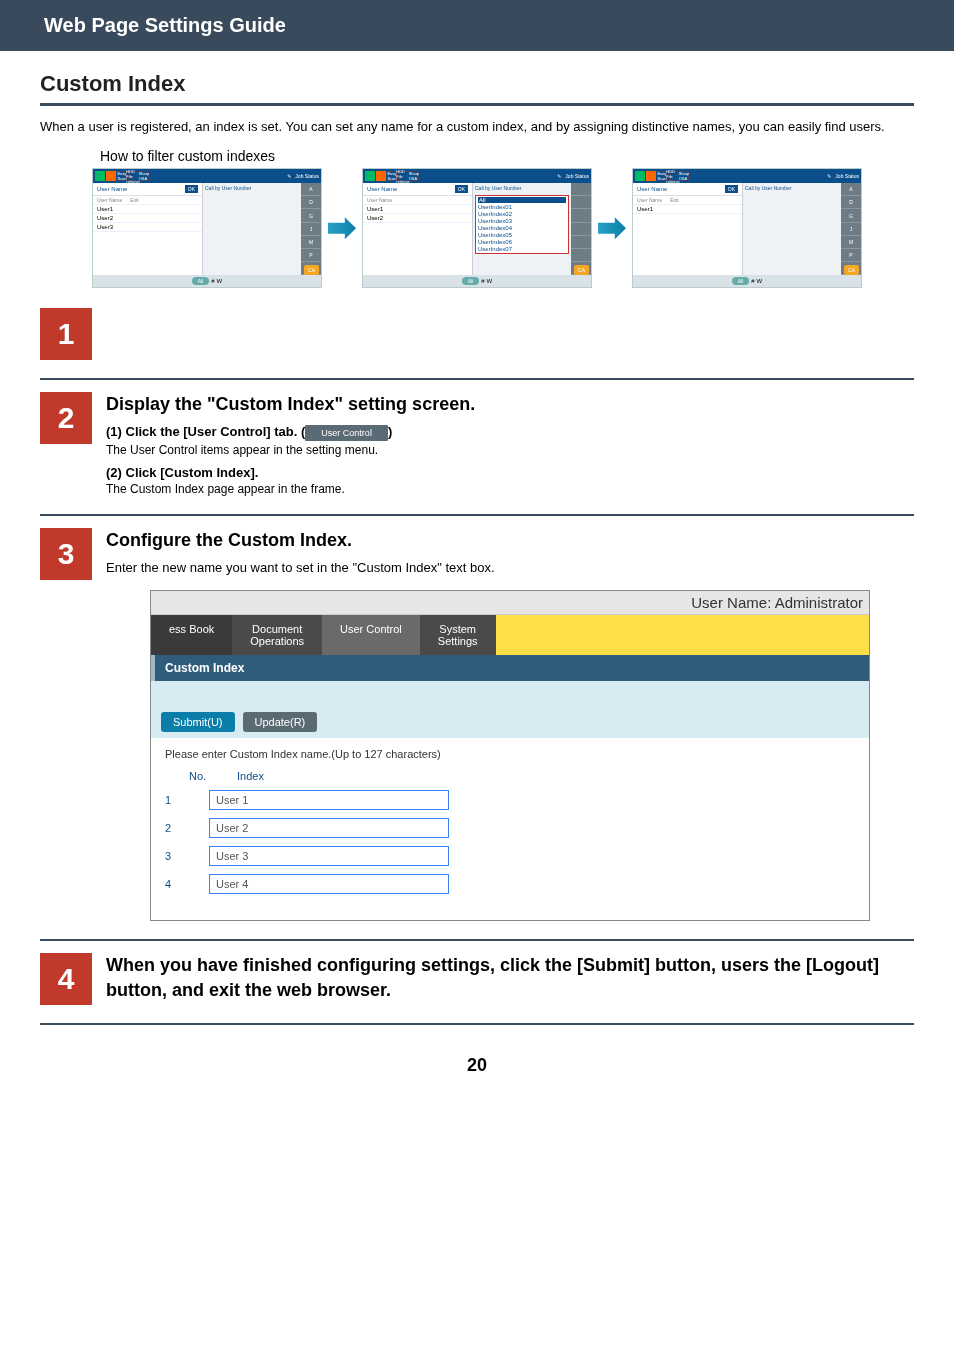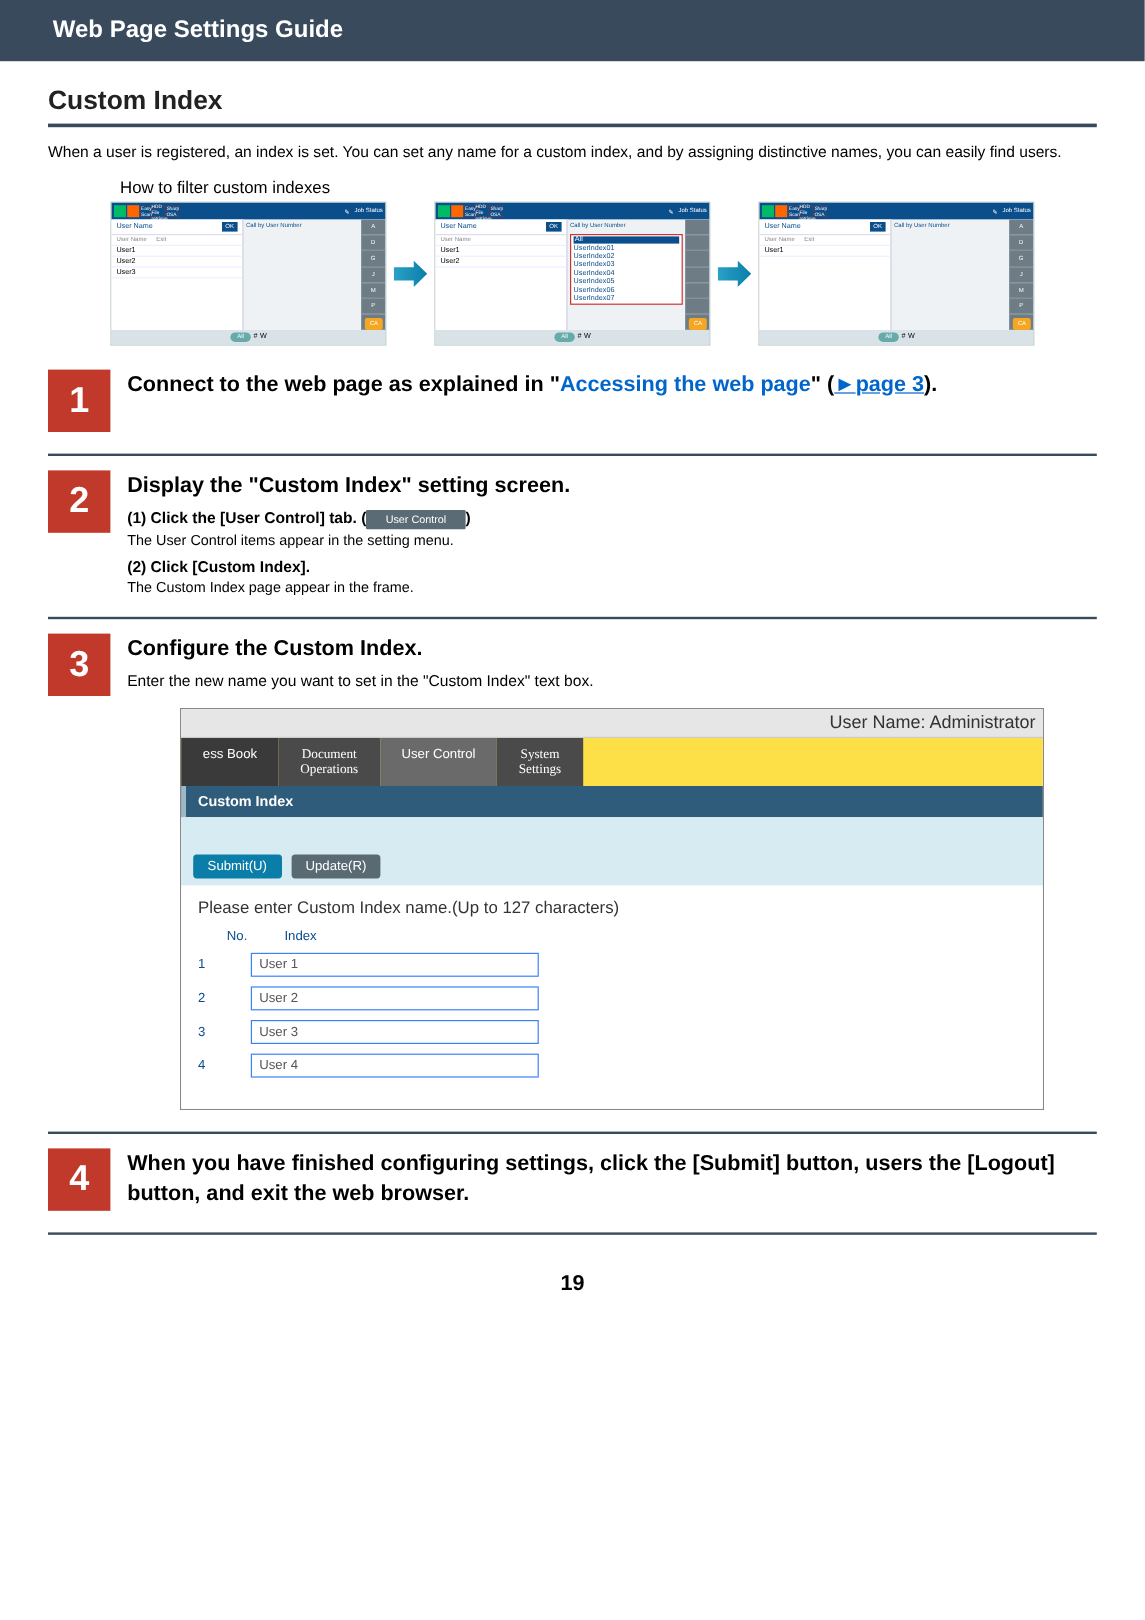--- a/index.html
+++ b/index.html
@@ -47,30 +47,30 @@
   .substep b { font-weight: bold; }
   .substep .desc { font-size: 12px; margin-top: 2px; }
   .uc-badge { display: inline-block; background: #5b6b76; color: #fff; font-size: 9px; padding: 3px 16px; border-radius: 1px; vertical-align: middle; }
   .step-hr { border: none; border-top: 2px solid #384a5c; margin: 18px 0 0 0; }
 
   
   .webui { margin: 10px 0 0 110px; width: 720px; border: 1px solid #888; font-size: 11px; color: #333; }
   .webui-top { background: #e6e6e6; text-align: right; padding: 3px 6px; font-size: 15px; border-bottom: 1px solid #ccc; }
   .webui-tabs { display: flex; background: #fde047; }
   .wtab { padding: 8px 18px; color: #fff; font-size: 11px; text-align:center; line-height:1.1; }
-  .wtab.dim { background: #4a4a4a; font-family: Liberation Serif, serif; }
+  .wtab.dim { background: #4a4a4a; }
   .wtab.active { background: #6a6a6a; }
   .wtab.left { background: #3a3a3a; }
   .webui-sub { background: #2e5c7a; color: #fff; padding: 6px 10px; font-weight: bold; font-size: 12px; border-left: 4px solid #9fb8c8; }
   .webui-btns { background: #d7ecf2; padding: 6px 10px; display: flex; gap: 8px; }
   .wbtn { padding: 4px 12px; color: #fff; border-radius: 3px; font-size: 11px; margin-top: 25px; }
   .wbtn.submit { background: #0a7ea8; }
   .wbtn.update { background: #5a6a73; }
   .webui-body { background: #fff; padding: 10px 14px 18px 14px; }
-  .webui-body p { font-size: 14px; margin-bottom: 10px; }
+  .webui-body p { font-size: 11px; margin-bottom: 10px; }
   .idx-row { display: flex; align-items: center; gap: 24px; margin-bottom: 8px; font-size: 11px; }
   .idx-row .n { width: 20px; color: #0a4e8c; }
   .idx-row .hdr { color: #0a4e8c; padding-left: 24px; }
   .idx-input { width: 240px; padding: 3px 6px; border: 1px solid #3b82f6; font-size: 11px; color:#555; }
 
   .page-num { text-align: center; font-size: 18px; font-weight: bold; margin: 30px 0 20px 0; }
 </style>
 </head>
 <body>
 
@@ -234,25 +234,20 @@
         <span class="btm-btn">All</span>
         <span>#</span>
         <span>W</span>
       </div>
     </div>
   </div>
 
   <div class="step">
     <div class="step-head">
       <div class="step-num">1</div>
-      <div class="step-body">
-        <div class="step-title">
-          <span>Connect to the web page as explained in "</span><span class="link">Accessing the web page</span><span>" (</span><span class="plink"><span>►</span><span>page 3</span></span><span>).</span>
-        </div>
-      </div>
     </div>
     <hr class="step-hr">
   </div>
 
   <div class="step">
     <div class="step-head">
       <div class="step-num">2</div>
       <div class="step-body">
         <div class="step-title">Display the "Custom Index" setting screen.</div>
         <div class="substep">
@@ -322,14 +317,14 @@
   <div class="step">
     <div class="step-head">
       <div class="step-num">4</div>
       <div class="step-body">
         <div class="step-title">When you have finished configuring settings, click the [Submit] button, users the [Logout] button, and exit the web browser.</div>
       </div>
     </div>
     <hr class="step-hr">
   </div>
 
-  <div class="page-num">19</div>
+  <div class="page-num">20</div>
 </div>
 
 </body></html>

